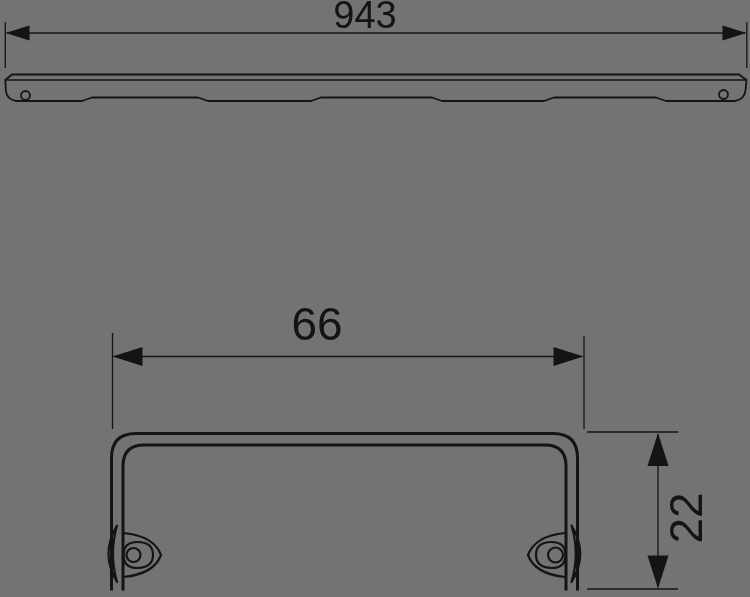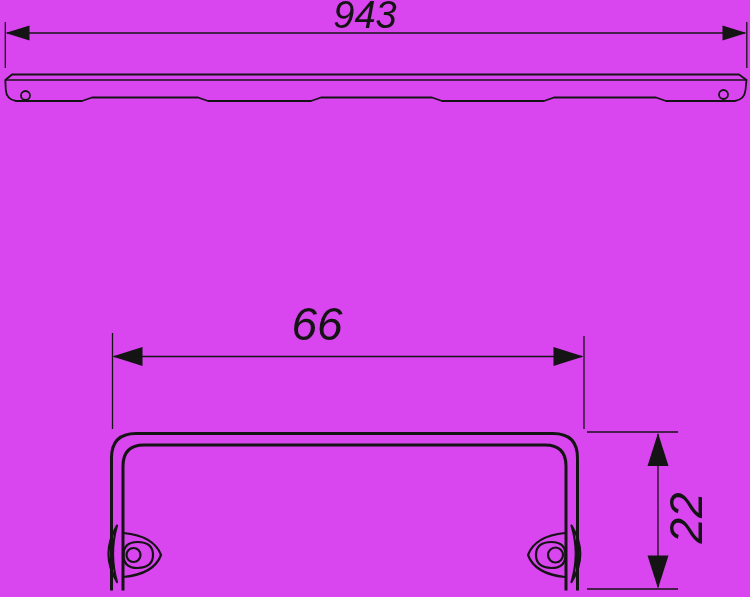--- a/index.html
+++ b/index.html
@@ -4,23 +4,22 @@
 <style>
   html, body {
     margin: 0;
     padding: 0;
     background: #ffffff;
   }
   .canvas {
     position: relative;
     width: 750px;
     height: 597px;
-    background: #d946ef;
+    background: #737373;
     overflow: hidden;
-    font-style: italic;
   }
   svg {
     display: block;
   }
   .dim-text {
     font-family: "Liberation Sans", sans-serif;
     fill: #141414;
   }
   .thin  { stroke: #141414; stroke-width: 1.3; fill: none; }
   .med   { stroke: #141414; stroke-width: 1.8; fill: none; stroke-linejoin: round; }

